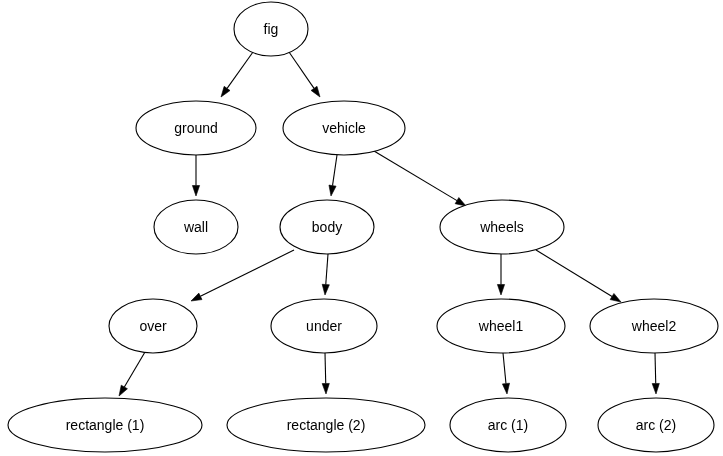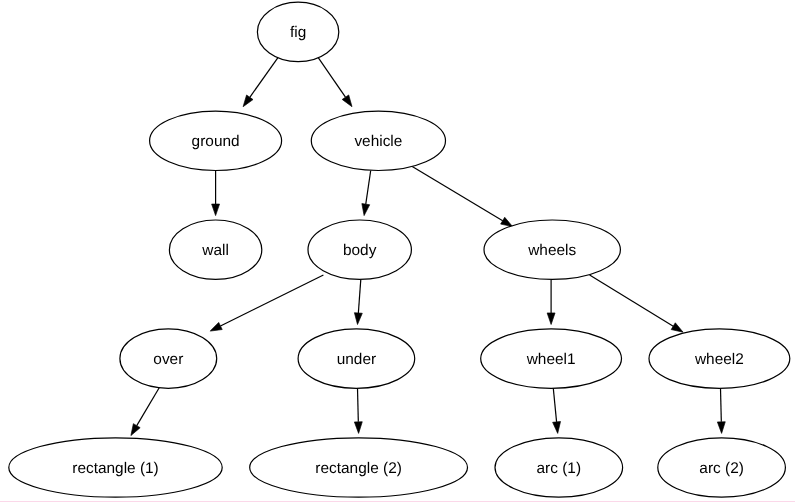--- a/index.html
+++ b/index.html
@@ -10,21 +10,21 @@
   body {
     width: 723px;
     height: 456px;
     font-family: "Liberation Sans", sans-serif;
     overflow: hidden;
   }
   #graph-root {
     position: relative;
     width: 723px;
     height: 456px;
-    background: #ec4899;
+    background: #701a75;
   }
   svg#graph-svg {
     display: block;
     width: 723px;
     height: 456px;
     background: #ffffff;
   }
   .node-ellipse {
     fill: #ffffff;
     stroke: #000000;

